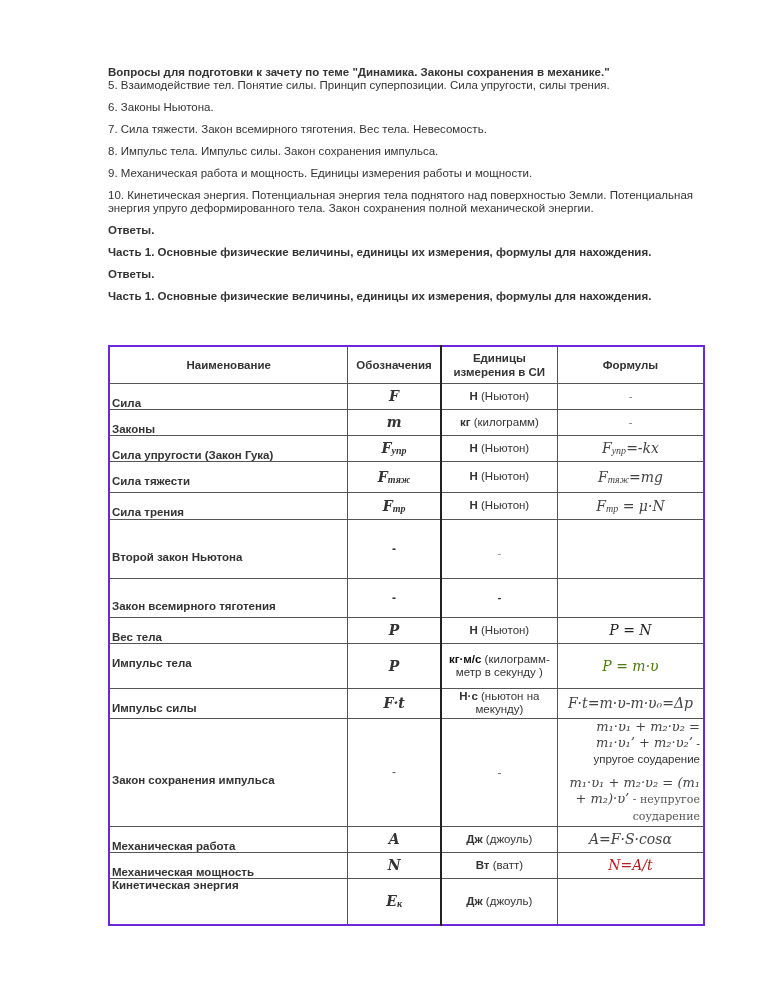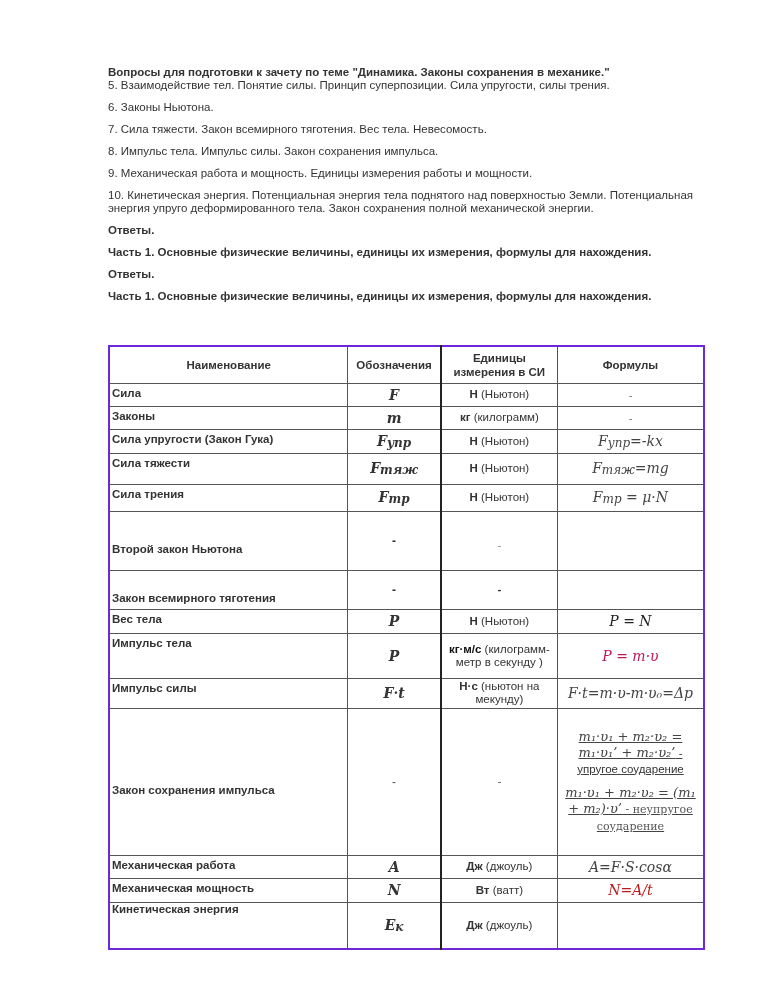--- a/index.html
+++ b/index.html
@@ -9,32 +9,32 @@
   .p { margin: 0; line-height: 13px; }
   .title { font-weight: bold; }
   .q { margin-top: 0; }
   .gap { height: 9px; }
   .bold { font-weight: bold; }
 
   table.t { position: absolute; left: 108px; top: 345px; width: 597px; border-collapse: collapse;
             border: 2px solid #6d28d9; font-family: "Liberation Sans", sans-serif; font-size: 11.5px; color: #333; }
   table.t td, table.t th { border: 1px solid #555; padding: 0 2px; vertical-align: middle; }
   table.t th { font-weight: bold; text-align: center; line-height: 14px; }
-  table.t td.name { font-weight: bold; text-align: left; vertical-align: top; padding-top: 3px; }
+  table.t td.name { font-weight: bold; text-align: left; vertical-align: top; padding-top: 13px; }
   table.t td.name.mid { vertical-align: middle; padding-top: 16px; }
   table.t td.sym { text-align: center; font-family: "DejaVu Serif", serif; font-weight: bold; font-style: italic; font-size: 14px; }
   table.t td.sym.plain { font-family: "Liberation Sans", sans-serif; font-style: normal; font-size: 12px; }
   table.t td.unit { text-align: center; line-height: 13px; }
   table.t td.unit b { font-weight: bold; }
   table.t td.f { text-align: center; border-left: 1px solid #999; font-family: "DejaVu Serif", serif; font-style: italic; font-size: 14px; color: #444; }
   table.t td.f.dash { font-family: "Liberation Sans", sans-serif; font-style: normal; font-size: 11px; color: #777; }
-  table.t td.f.law { text-align: center; font-size: 13px; line-height: 16px; padding: 20px 3px; vertical-align: top; text-decoration: underline; }
+  table.t td.f.law { text-align: right; font-size: 13px; line-height: 16px; padding: 0 3px; vertical-align: top; }
   .law-note { font-family: "Liberation Sans", sans-serif; font-style: normal; font-size: 11.5px; color: #333; }
   .law-note2 { font-family: "DejaVu Serif", serif; font-style: normal; font-size: 11px; color: #555; }
-  sub { font-size: 12px; vertical-align: -1px; }
+  sub { font-size: 10px; vertical-align: -1px; font-family: Liberation Serif, serif; }
   .thick-l { border-left: 2px solid #222 !important; }
 </style>
 </head>
 <body>
 
 <div class="page">
   <p class="p title">Вопросы для подготовки к зачету по теме "Динамика. Законы сохранения в механике."</p>
   <p class="p q">5. Взаимодействие тел. Понятие силы. Принцип суперпозиции. Сила упругости, силы трения.</p>
   <div class="gap"></div>
   <p class="p q">6. Законы Ньютона.</p>
@@ -124,21 +124,21 @@
     <td class="name">Вес тела</td>
     <td class="sym">P</td>
     <td class="unit thick-l"><b>Н</b><span> (Ньютон)</span></td>
     <td class="f" style="color:#222">P = N</td>
   </tr>
 
   <tr style="height:45px">
     <td class="name">Импульс тела</td>
     <td class="sym">P</td>
     <td class="unit thick-l"><b style="color:#111">кг·м/с</b><span> (килограмм-метр в секунду )</span></td>
-    <td class="f" style="color:#be185d">P = m·υ</td>
+    <td class="f" style="color:#4d7c0f">P = m·υ</td>
   </tr>
 
   <tr style="height:30px">
     <td class="name">Импульс силы</td>
     <td class="sym">F·t</td>
     <td class="unit thick-l"><b>Н·с</b><span> (ньютон на мекунду)</span></td>
     <td class="f" style="font-size:14px">F·t=m·υ-m·υ₀=Δp</td>
   </tr>
 
   <tr style="height:108px">

